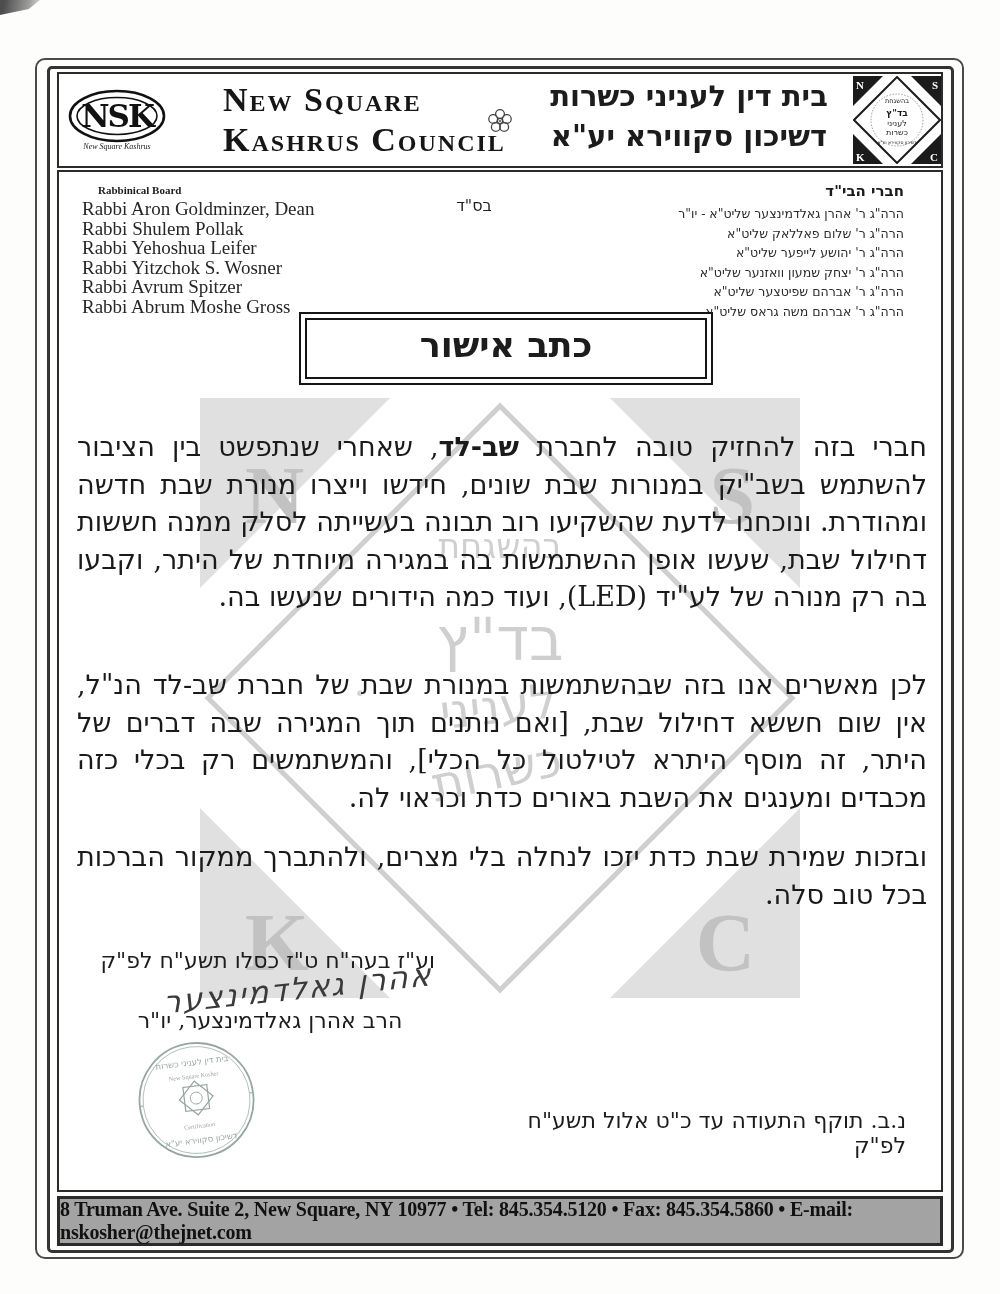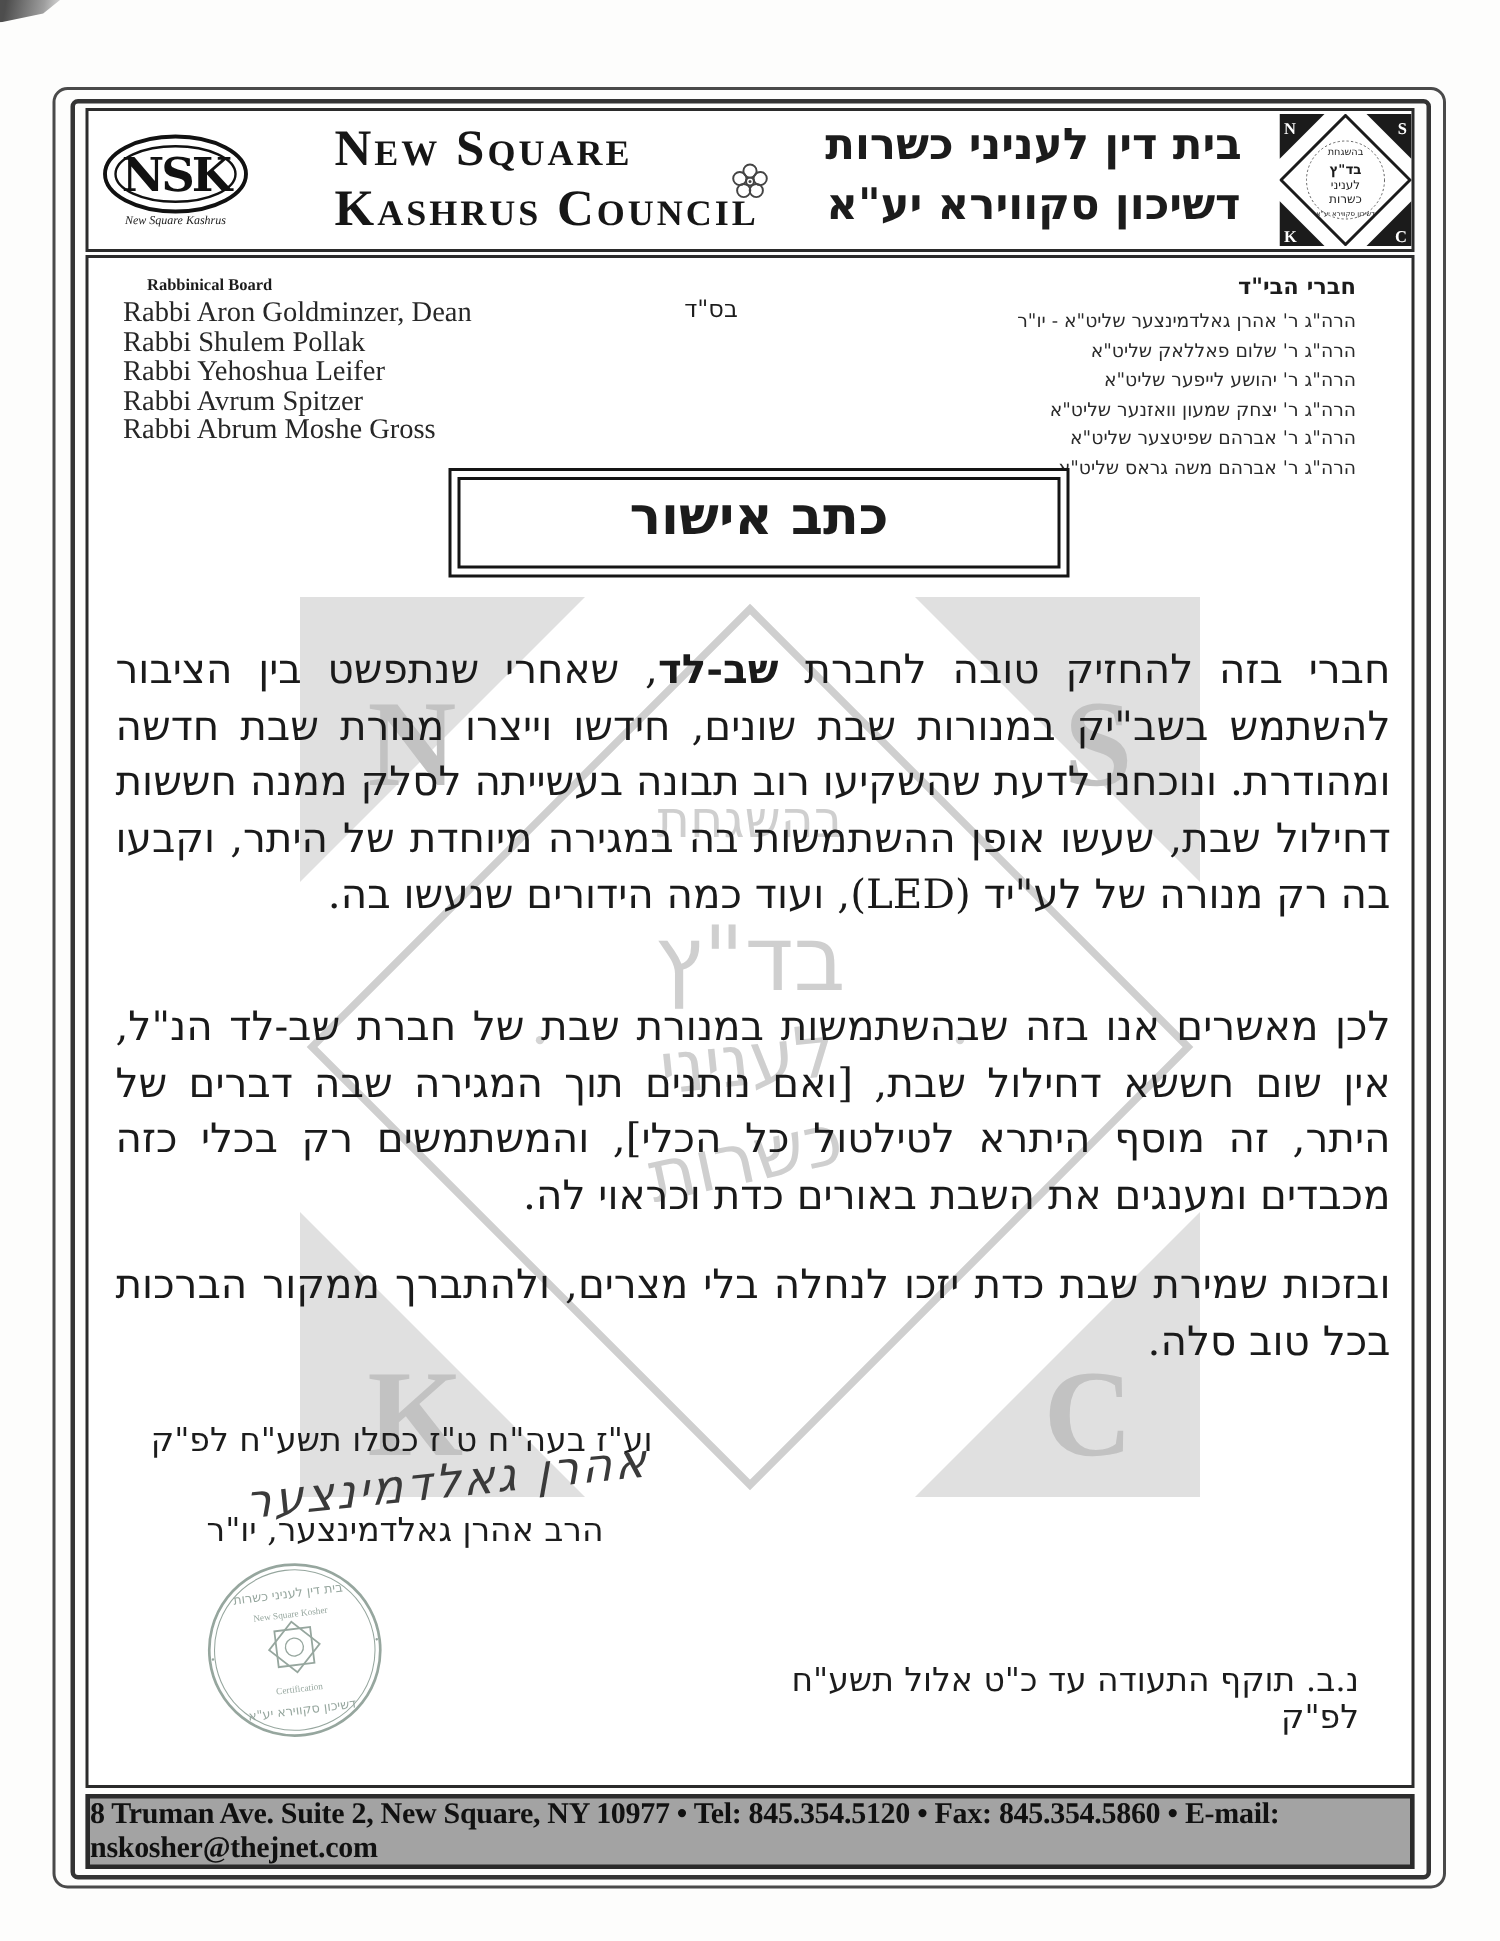--- a/index.html
+++ b/index.html
@@ -134,20 +134,21 @@
       <text x="300" y="262" text-anchor="middle" font-size="60" fill="#cfcfcf">בד"ץ</text>
       <text x="300" y="325" text-anchor="middle" font-size="48" fill="#cfcfcf" transform="rotate(-6 300 325)">לעניני</text>
       <text x="300" y="390" text-anchor="middle" font-size="48" fill="#cfcfcf" transform="rotate(-12 300 390)">כשרות</text>
     </svg>
 
     <div class="board-en">
       <div class="bhead">Rabbinical Board</div>
       <div class="brow">Rabbi Aron Goldminzer, Dean</div>
       <div class="brow">Rabbi Shulem Pollak</div>
       <div class="brow">Rabbi Yehoshua Leifer</div>
+      <div class="brow">Rabbi Yitzchok S. Wosner</div>
       <div class="brow">Rabbi Avrum Spitzer</div>
       <div class="brow">Rabbi Abrum Moshe Gross</div>
     </div>
 
     <div class="bsd">בס"ד</div>
 
     <div class="board-he">
       <div class="bhead">חברי הבי"ד</div>
       <div class="brow">הרה"ג ר' אהרן גאלדמינצער שליט"א - יו"ר</div>
       <div class="brow">הרה"ג ר' שלום פאללאק שליט"א</div>

